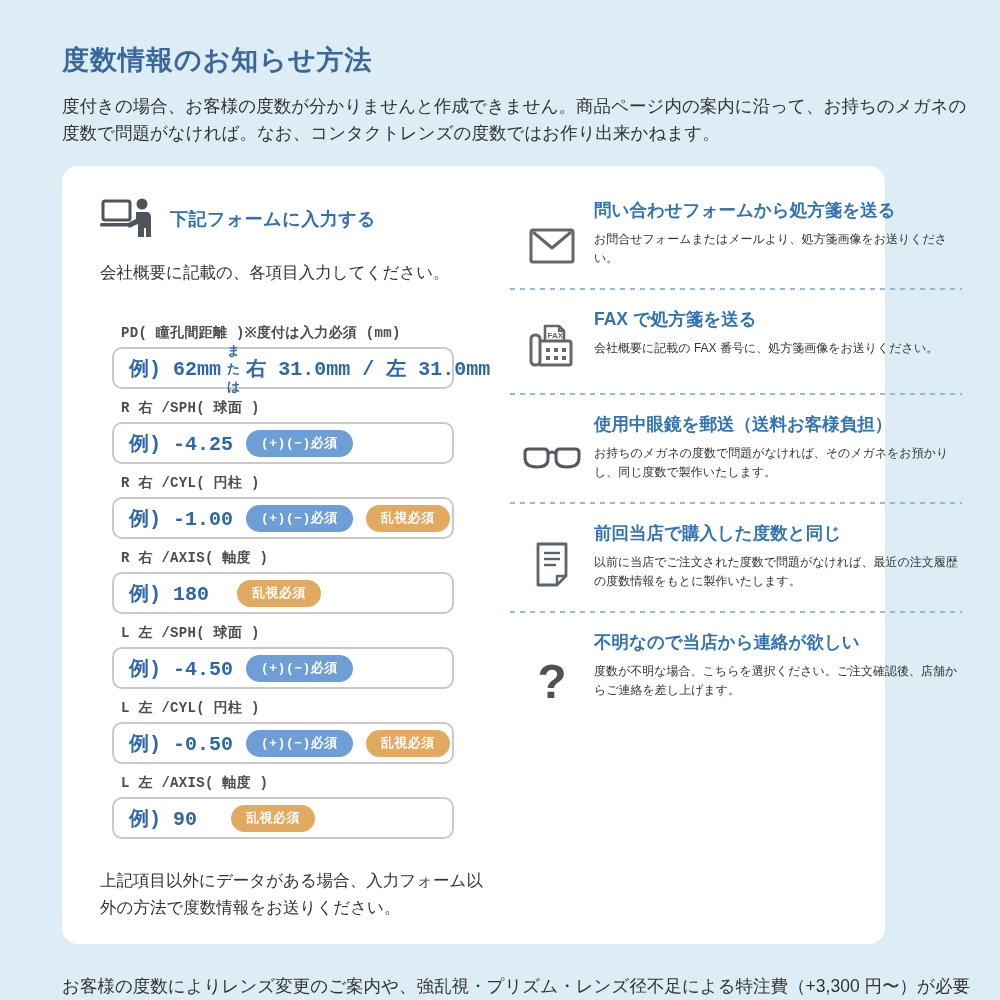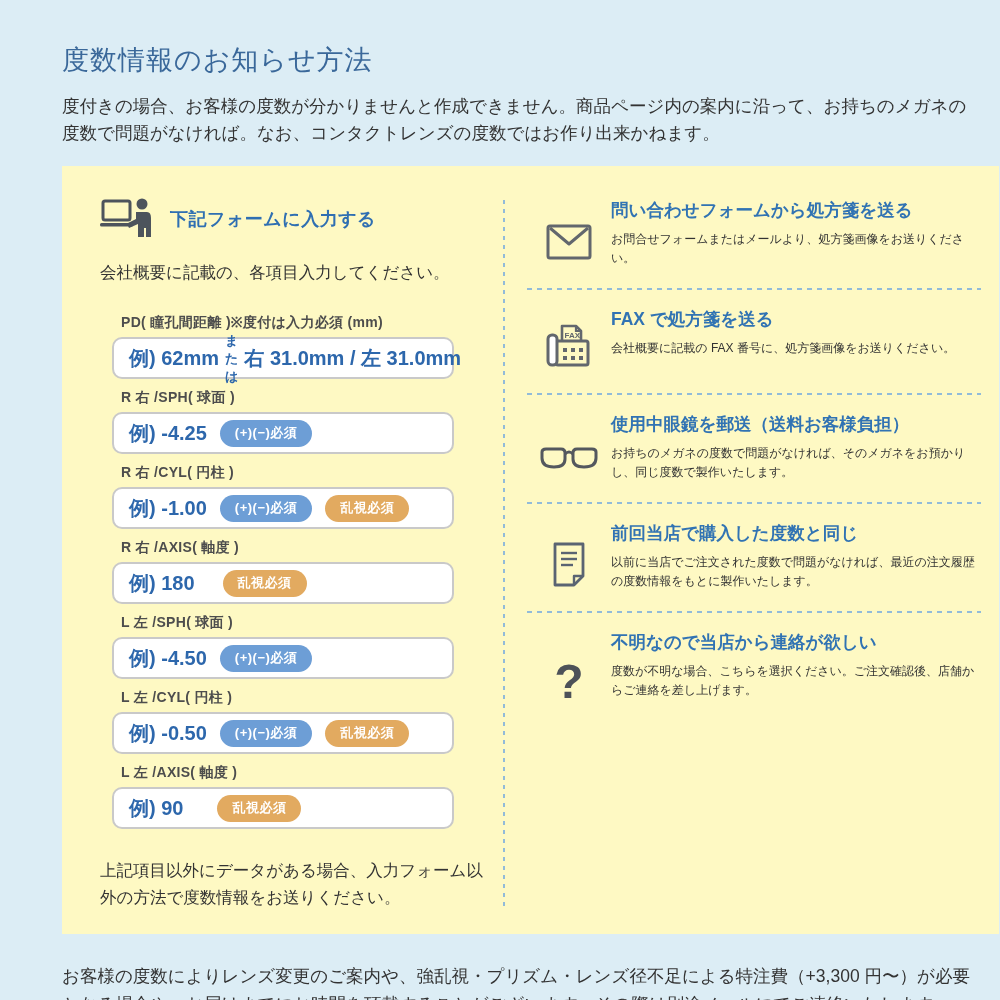--- a/index.html
+++ b/index.html
@@ -5,41 +5,41 @@
   * { margin:0; padding:0; box-sizing:border-box; }
   html,body { width:1000px; height:1000px; }
   body {
     background:#dcedf5;
     font-family:"Liberation Sans", sans-serif;
     color:#333;
   }
   .wrap { padding:42px 40px 0 62px; }
 
   .page-title {
-    font-size:27px; font-weight:normal; color:#3a689a; letter-spacing:1px;
+    font-size:27px; font-weight:bold; color:#3a689a; letter-spacing:1px;
   }
   .intro {
     margin-top:15px; font-size:17.5px; line-height:1.55; color:#333;
     width:905px; font-weight:500;
   }
 
   .card {
-    margin-top:19px; width:937px; min-height:712px;
-    background:#fef9c3; border-radius:0;
+    margin-top:19px; width:823px; min-height:712px;
+    background:#ffffff; border-radius:16px;
     display:flex; padding:26px 0 24px 0;
   }
 
   
   .col-left { width:441px; padding-left:38px; }
   .form-head { display:flex; align-items:center; gap:18px; margin-top:4px; }
   .form-head .icon { flex:0 0 auto; }
   .form-heading { font-size:18px; font-weight:bold; color:#2f6fb2; letter-spacing:0.5px; }
   .form-instruction { margin-top:20px; font-size:16.5px; font-weight:500; color:#333; }
 
-  .fields { margin-top:28px; margin-left:12px; width:342px; }
+  .fields { margin-top:38px; margin-left:12px; width:342px;font-family:Liberation Mono, monospace; }
   .field-label {
     font-size:14px; font-weight:bold; color:#4d4d4d;
     margin:0 0 5px 9px; letter-spacing:0.3px;
   }
   .ex-box {
     height:42px; background:#fff; border:2px solid #c9c9c9; border-radius:10px;
     display:flex; align-items:center; padding:0 10px 0 15px; margin-bottom:10px;
   }
   .ex-val { font-size:20px; font-weight:bold; color:#2d67ac; white-space:nowrap; }
   .ex-conn { font-size:13px; font-weight:bold; color:#2d67ac; margin:2px 6px 0 6px; }
@@ -56,21 +56,21 @@
   
   .v-divider {
     width:2px; margin:8px 0 2px 0;
     background-image:repeating-linear-gradient(to bottom,#92bbd9 0 4px,transparent 4px 9px);
   }
 
   
   .col-right { flex:1; padding:0 18px 0 22px; }
   .method { display:flex; padding:15px 0 18px 0; }
   .method-icon-col { width:84px; flex:0 0 auto; display:flex; justify-content:center; align-items:flex-start; padding-top:26px; }
-  .method:first-child { padding-top:6px; }
+  .method:first-child { padding-top:6px;align-items:center; }
   .method-text { flex:1; }
   .method-title { font-size:17.5px; font-weight:bold; color:#3173b3; margin-bottom:8px; }
   .method-body { font-size:12px; line-height:1.58; font-weight:500; width:368px; }
   .h-sep {
     height:2px; margin:2px 0;
     background-image:repeating-linear-gradient(to right,#92bbd9 0 5px,transparent 5px 10px);
   }
   .qmark { font-size:48px; font-weight:bold; color:#4d5258; line-height:1; margin-top:4px; }
 
   .footer-note {

